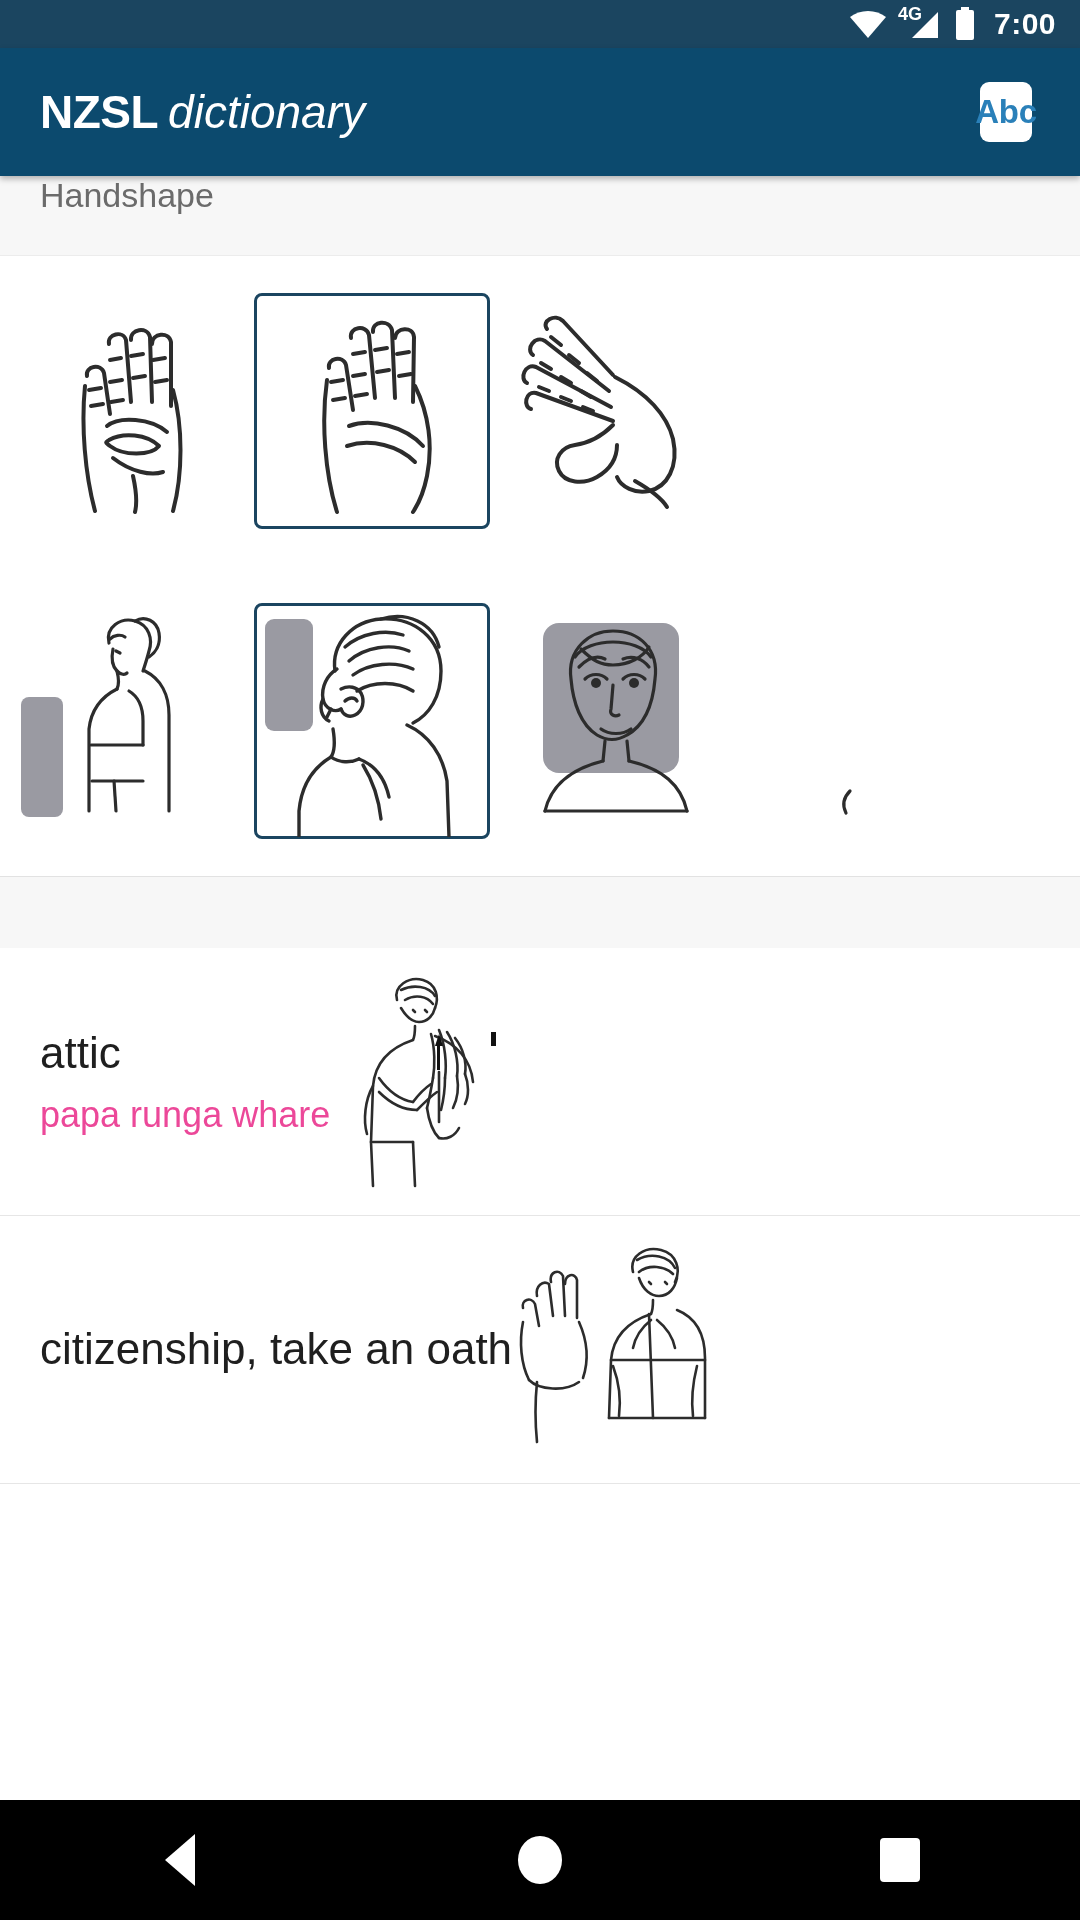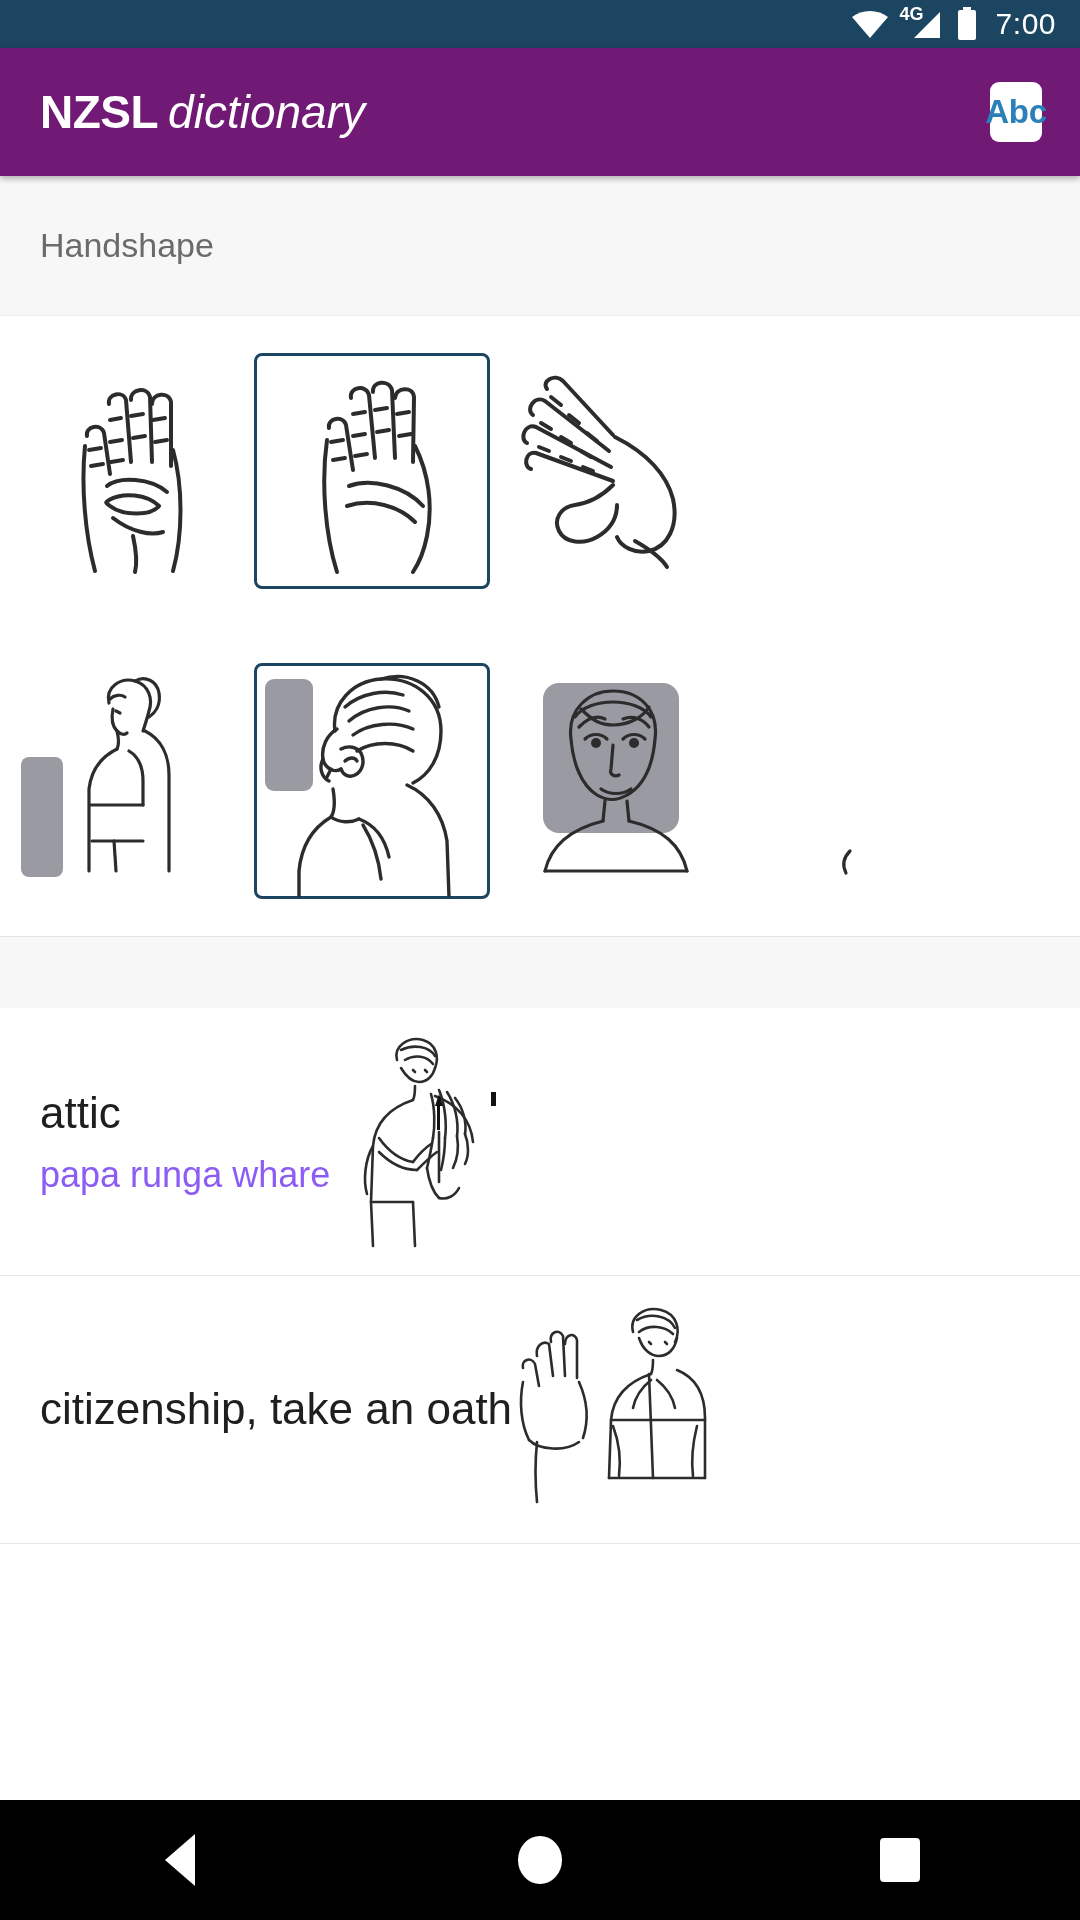--- a/index.html
+++ b/index.html
@@ -12,50 +12,50 @@
   #app { position: relative; width: 1080px; height: 1920px; }
 
   
   .statusbar {
     height: 48px; background: #1b4560;
     display: flex; align-items: center; justify-content: flex-end;
     padding-right: 24px; gap: 12px;
   }
   .sb-icon { display:flex; align-items:center; }
   .sb-time {
-    color:#fff; font-size:30px; font-weight:400;
+    color:#fff; font-size:30px; font-weight:700;
     letter-spacing:.5px; margin-left:6px;
   }
   .sig-wrap { position:relative; width:42px; height:32px; }
   .sig-4g {
     position:absolute; left:-2px; top:-3px;
     color:#fff; font-size:18px; font-weight:700; line-height:1;
   }
 
   
   .appbar {
-    height: 128px; background: #701a75;
+    height: 128px; background: #0c4a6e;
     display:flex; align-items:center; justify-content:space-between;
-    padding: 0 38px 0 40px;
+    padding: 0 48px 0 40px;
     box-shadow: 0 3px 6px rgba(0,0,0,.28);
     position: relative; z-index: 5;
   }
   .brand { color:#fff; font-size:46px; line-height:1; white-space:nowrap; }
   .brand .b-bold { font-weight:700; letter-spacing:-.5px; }
   .brand .b-ital { font-style: italic; font-weight:400; margin-left:10px; }
   .abc-btn {
     width:52px; height:60px; background:#fff; border-radius:9px;
     display:flex; align-items:center; justify-content:center;
     color:#2a80b9; font-size:33px; font-weight:600; letter-spacing:-.3px;
   }
 
   
   .section-head {
-    height: 140px; background:#f7f7f7;
-    display:flex; align-items:center; padding-left:40px;
+    height: 80px; background:#f7f7f7;
+    display:flex; padding-left:40px;
     border-bottom: 1px solid #ececec;
   }
   .section-head .label { color:#6b6b6b; font-size:34px; }
 
   .option-row {
     height: 310px; background:#fff;
     display:flex; align-items:center;
     padding-left: 14px; overflow:hidden;
   }
   .option {
@@ -70,21 +70,21 @@
   .divider-block { height: 72px; background:#f7f7f7; border-top:1px solid #e2e2e2; }
 
   
   .result {
     background:#fff; border-bottom:1px solid #e6e6e6;
     display:flex; align-items:center; justify-content:flex-start;
     padding: 0 40px; height: 268px; overflow:hidden;
   }
   .result .txt { display:flex; flex-direction:column; gap:20px; }
   .result .gloss { font-size:44px; color:#1f1f1f; line-height:1.05; }
-  .result .maori { font-size:36px; color:#8b5cf6; line-height:1.05; }
+  .result .maori { font-size:36px; color:#ec4899; line-height:1.05; }
   .result .thumb { flex:0 0 auto; width:200px; height:220px; display:flex; align-items:center; justify-content:center; }
 
   
   .navbar {
     position:absolute; left:0; bottom:0;
     width:1080px; height:120px; background:#000;
     display:flex; align-items:center; justify-content:space-around;
   }
   .nav-btn { width:120px; height:120px; display:flex; align-items:center; justify-content:center; }
   .tri { width:0;height:0; border-top:26px solid transparent; border-bottom:26px solid transparent; border-right:30px solid #fff; }

